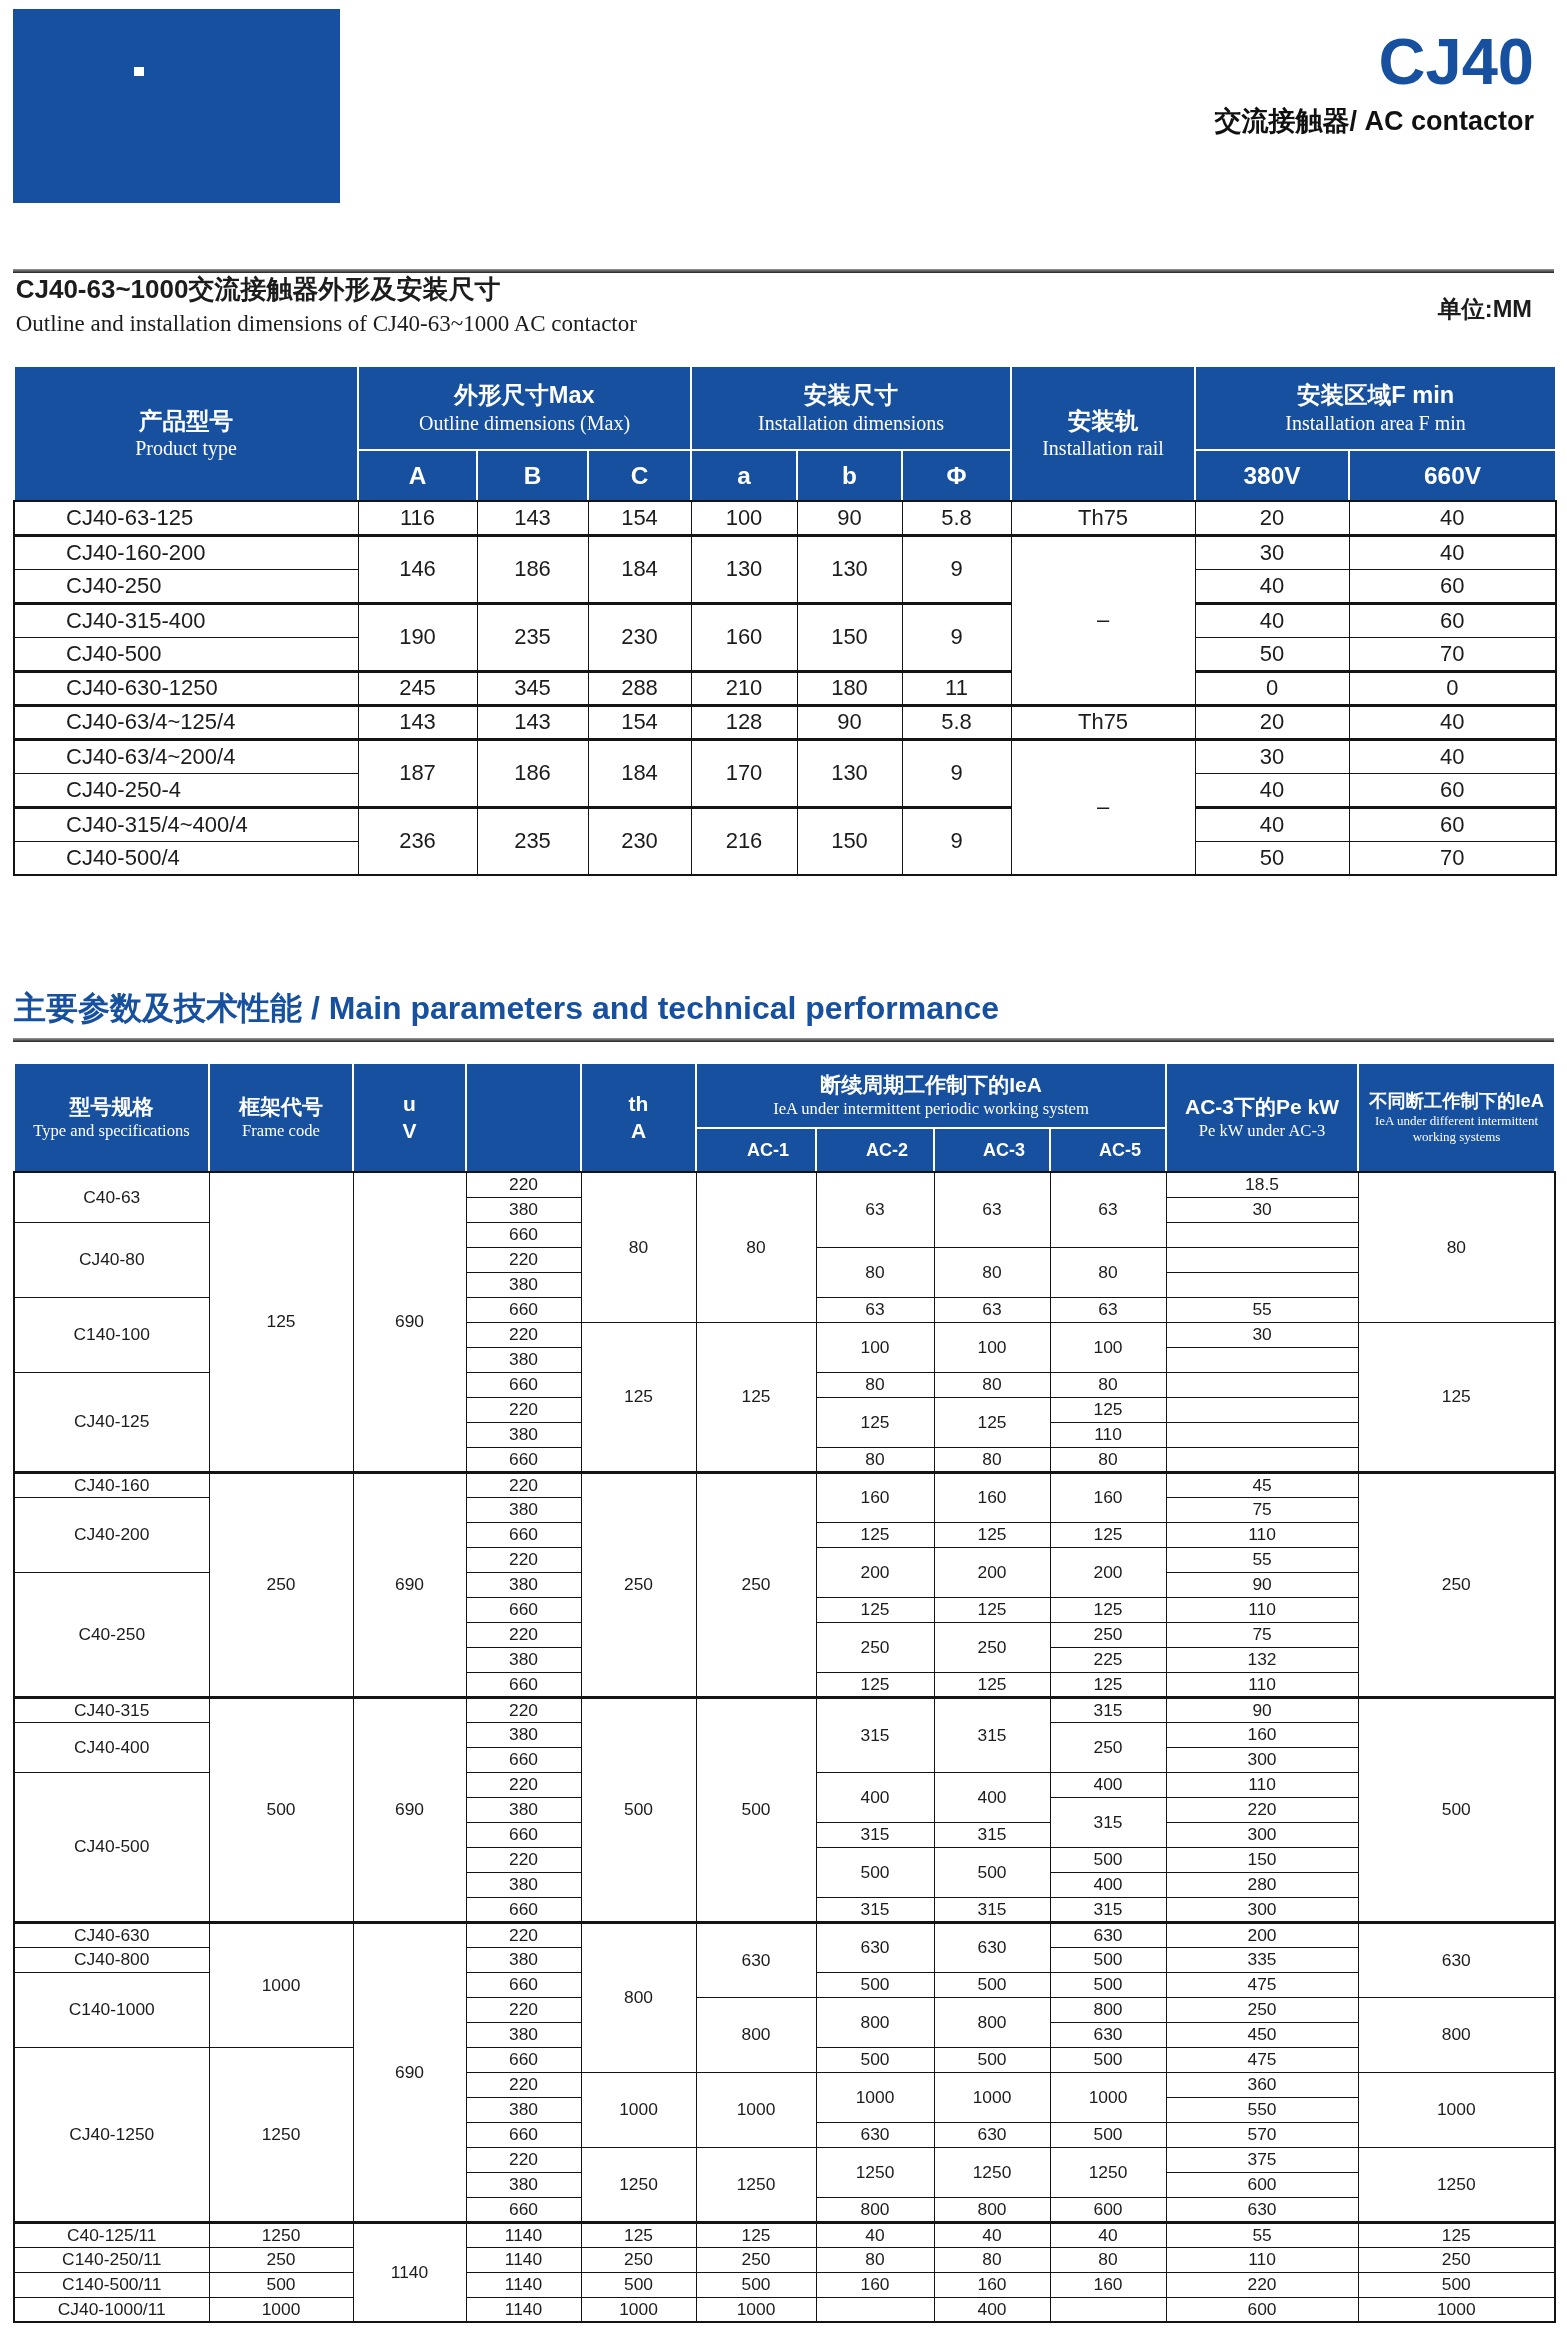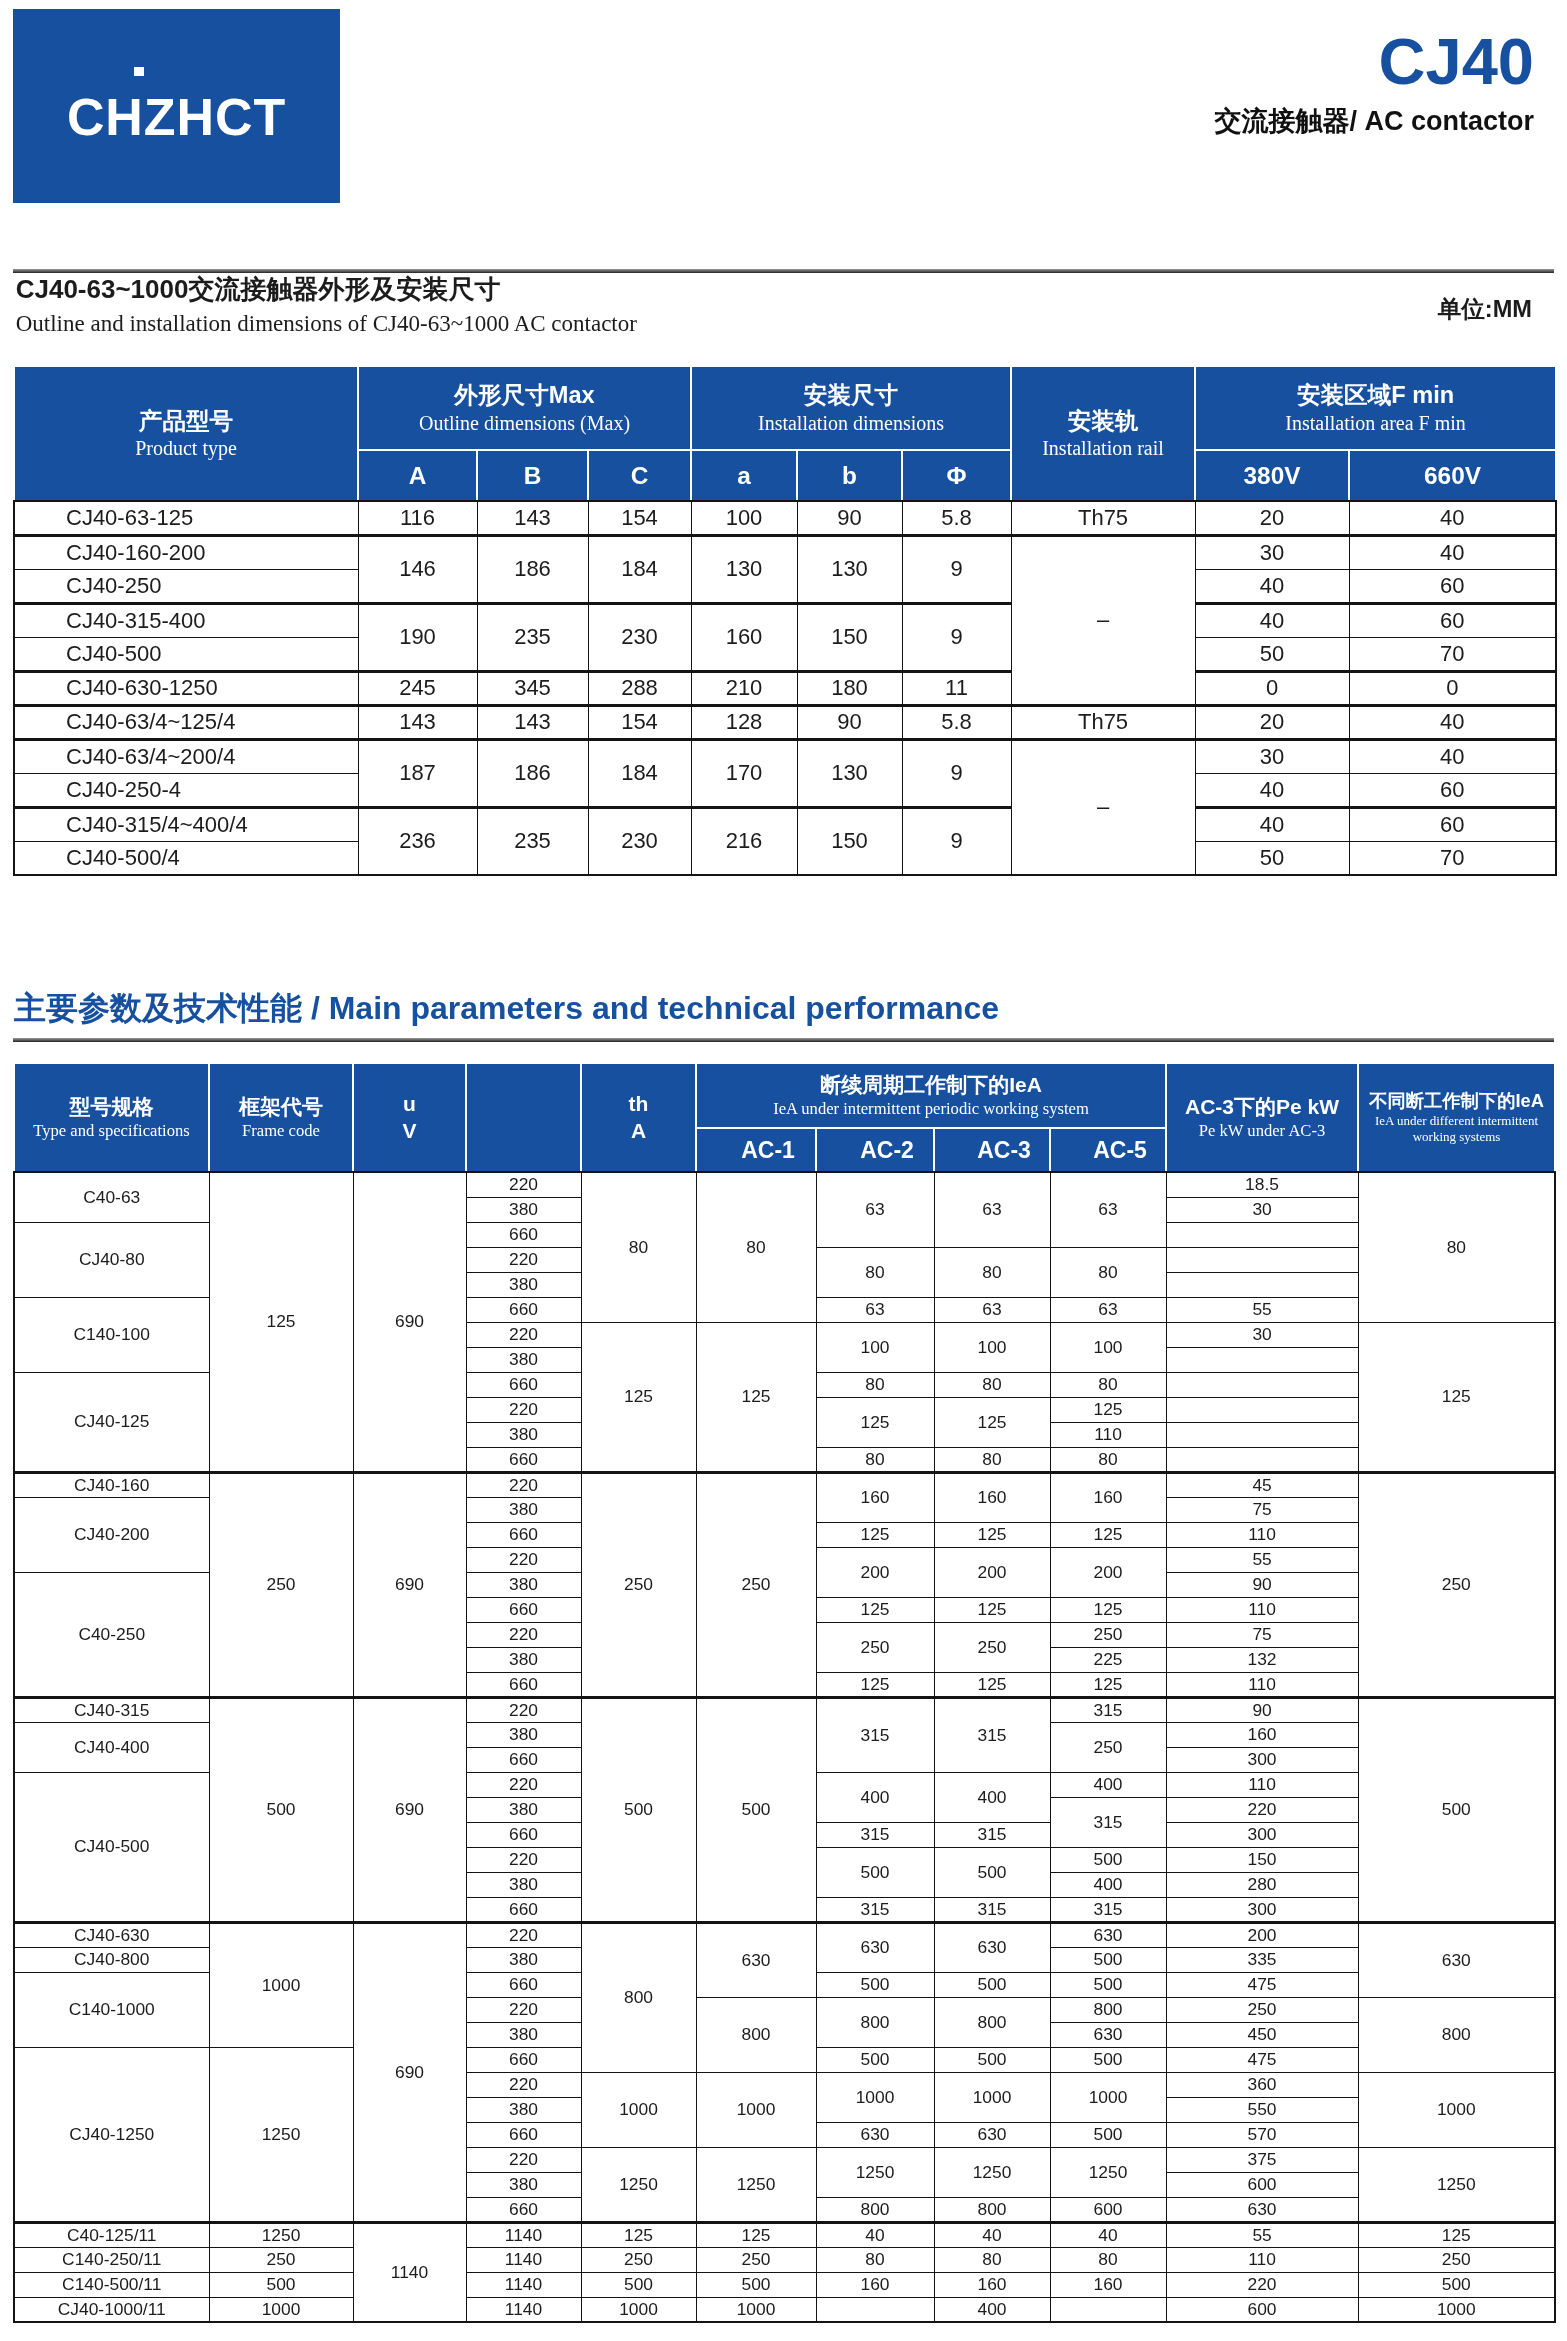--- a/index.html
+++ b/index.html
@@ -46,27 +46,26 @@
   #t1 td.tl{text-align:left;padding-left:51px;}
   #t1 .sub{font-size:24.4px;}
   #t2 thead tr:first-child{height:65px;}
   #t2 thead tr:last-child{height:44px;}
   #t2 tbody tr{height:25px;}
   #t2 td{font-size:17.4px;}
   #t2 .zh{font-size:21px;}
   #t2 .en{font-size:16.6px;}
   #t2 .sm{font-size:18.3px;}
   #t2 .sm2{font-size:13px;}
-  #t2 .ac{font-size:23px;padding-left:24px;}
+  #t2 .ac{font-size:18px;padding-left:24px;}
 </style>
 </head>
 <body>
 
 <div class="brand">
-  <div class="logo">CHZHCT</div>
   <div class="dot"></div>
 </div>
 
 <div class="titlewrap">
   <div class="cj40">CJ40</div>
   <div class="subtitle">交流接触器/ AC contactor</div>
 </div>
 
 <div class="rule" id="rule1"></div>
 

